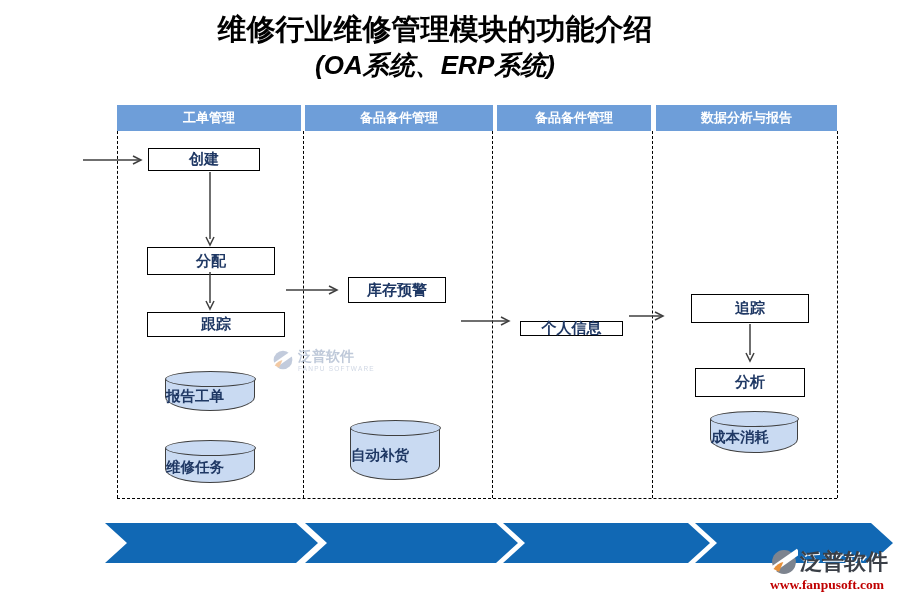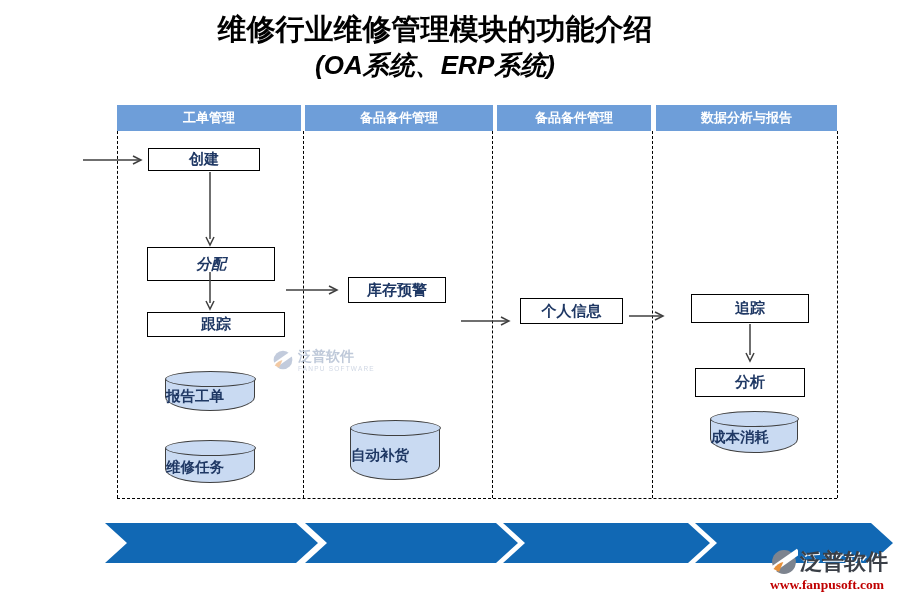--- a/index.html
+++ b/index.html
@@ -99,35 +99,35 @@
       <path class="connector" d="M750,324 V355"></path>
         <polyline class="connector" points="746,353 750,361 754,353"></polyline>
     </g>
     <polygon class="chevron" points="105,523 296,523 318,543 296,563 105,563 127,543"></polygon>
     <polygon class="chevron" points="305,523 496,523 518,543 496,563 305,563 327,543"></polygon>
     <polygon class="chevron" points="503,523 688,523 710,543 688,563 503,563 525,543"></polygon>
     <polygon class="chevron" points="695,523 871,523 893,543 871,563 695,563 717,543"></polygon>
   </svg>
 
   <div class="node-box" style="left:148px;top:148px;width:112px;height:23px;">创建</div>
-  <div class="node-box" style="left:147px;top:247px;width:128px;height:34px;font-style:italic;">分配</div>
+  <div class="node-box" style="left:147px;top:247px;width:128px;height:28px;">分配</div>
   <div class="node-box" style="left:147px;top:312px;width:138px;height:25px;">跟踪</div>
   <div class="cyl" style="left:165px;top:379px;width:90px;height:32px;">
     <span class="cyl-label">报告工单</span>
   </div>
   <div class="cyl" style="left:165px;top:448px;width:90px;height:35px;">
     <span class="cyl-label">维修任务</span>
   </div>
 
   <div class="node-box" style="left:348px;top:277px;width:98px;height:26px;">库存预警</div>
   <div class="cyl" style="left:350px;top:428px;width:90px;height:52px;">
     <span class="cyl-label">自动补货</span>
   </div>
 
-  <div class="node-box" style="left:520px;top:298px;width:103px;height:26px;">个人信息</div>
+  <div class="node-box" style="left:520px;top:321px;width:103px;height:15px;">个人信息</div>
 
   <div class="node-box" style="left:691px;top:294px;width:118px;height:29px;">追踪</div>
   <div class="node-box" style="left:695px;top:368px;width:110px;height:29px;">分析</div>
   <div class="cyl" style="left:710px;top:419px;width:88px;height:34px;">
     <span class="cyl-label">成本消耗</span>
   </div>
 
   <div class="watermark">
     <svg width="22" height="24" viewBox="0 0 40 40">
       <circle cx="20" cy="20" r="17" fill="#b8c3d6"></circle>

